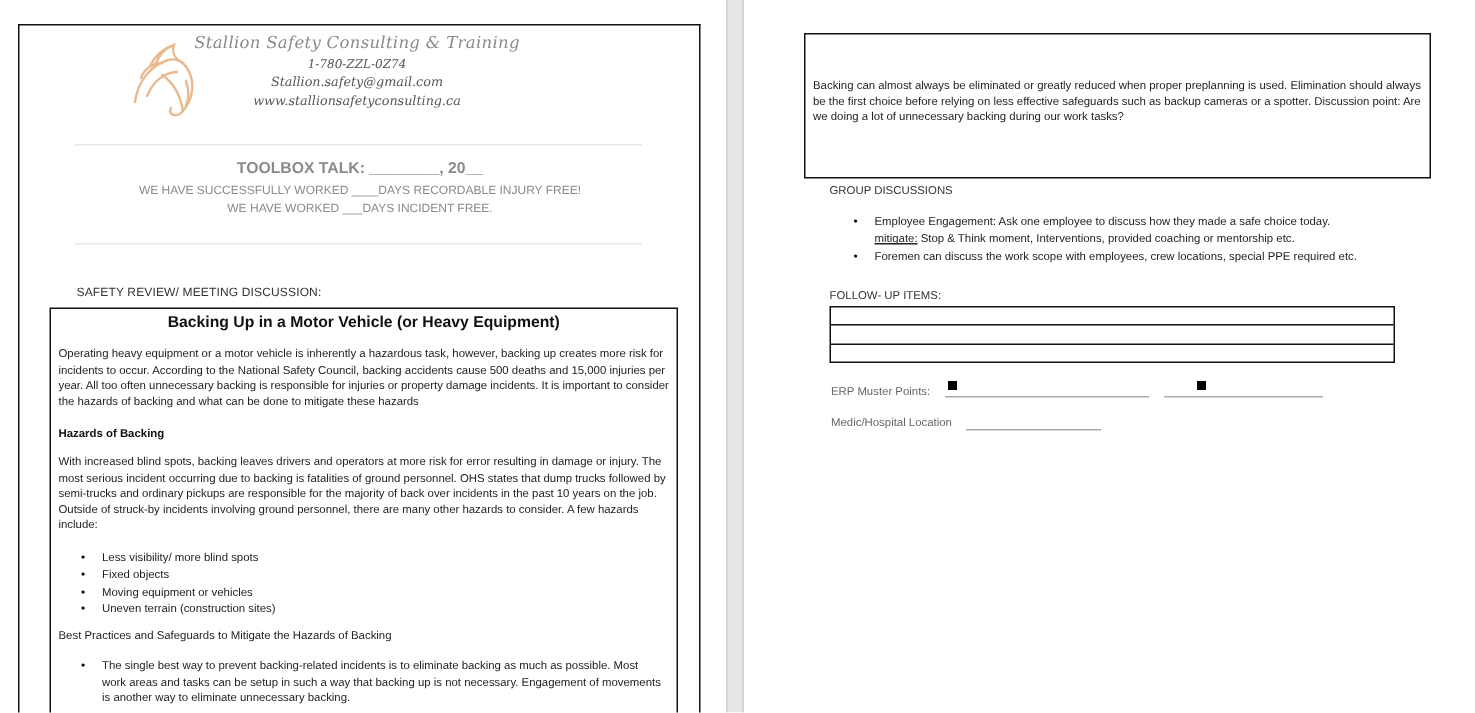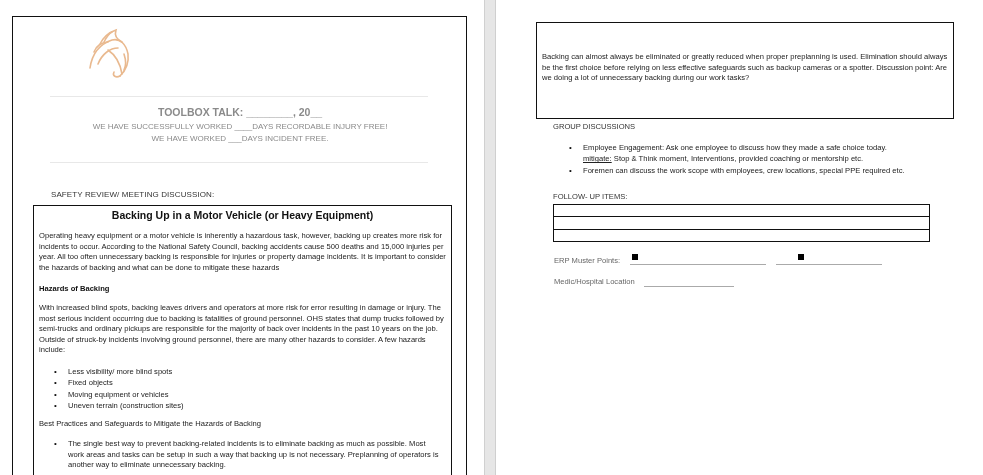--- a/index.html
+++ b/index.html
@@ -91,20 +91,26 @@
         <path d="M18 20 C22 12, 28 8, 34 6 C32 12, 36 16, 40 18"></path>
         <path d="M22 18 C24 14, 26 10, 30 8"></path>
         <path d="M26 26 C32 30, 38 38, 40 50"></path>
         <path d="M38 52 C34 54, 30 52, 32 48"></path>
         <path d="M12 28 C14 22, 20 18, 26 18"></path>
         <path d="M42 30 C44 36, 44 42, 42 46"></path>
       </g>
     </svg>
   </div>
 
+  <div class="company">
+    <div class="name">Stallion Safety Consulting &amp; Training</div>
+    <div class="phone">1-780-ZZL-0Z74</div>
+    <div class="line">Stallion.safety@gmail.com</div>
+    <div class="line">www.stallionsafetyconsulting.ca</div>
+  </div>
 
   <div class="rule" style="top:96px;"></div>
 
   <div class="toolbox" style="top:106px;">
     <div class="title">TOOLBOX TALK:  ________, 20__</div>
     <div class="stat" style="margin-top:3px;">WE HAVE SUCCESSFULLY WORKED ____DAYS RECORDABLE INJURY FREE!</div>
     <div class="stat">WE HAVE WORKED ___DAYS INCIDENT FREE.</div>
   </div>
 
   <div class="rule" style="top:162px;"></div>
@@ -117,21 +123,21 @@
     <div class="subhead" style="top:78px;">Hazards of Backing</div>
     <div class="para" style="top:97px;">With increased blind spots, backing leaves drivers and operators at more risk for error resulting in damage or injury. The most serious incident occurring due to backing is fatalities of ground personnel. OHS states that dump trucks followed by semi-trucks and ordinary pickups are responsible for the majority of back over incidents in the past 10 years on the job. Outside of struck-by incidents involving ground personnel, there are many other hazards to consider. A few hazards include:</div>
     <ul class="bul" style="left:34px; top:160px; width:370px;">
       <li>Less visibility/ more blind spots</li>
       <li>Fixed objects</li>
       <li>Moving equipment or vehicles</li>
       <li>Uneven terrain (construction sites)</li>
     </ul>
     <div class="para" style="top:213px;">Best Practices and Safeguards to Mitigate the Hazards of Backing</div>
     <ul class="bul" style="left:34px; top:233px; width:375px;">
-      <li style="line-height:10.7px;">The single best way to prevent backing-related incidents is to eliminate backing as much as possible. Most work areas and tasks can be setup in such a way that backing up is not necessary. Preplanning of operators is another way to eliminate unnecessary backing.</li>
+      <li style="line-height:10.7px;">The single best way to prevent backing-related incidents is to eliminate backing as much as possible. Most work areas and tasks can be setup in such a way that backing up is not necessary. Engagement of movements is another way to eliminate unnecessary backing.</li>
     </ul>
   </div>
 </div>
 
 <div class="gutter"></div>
 
 <div class="page" id="page-right">
   <div class="right-box">
     <div class="rb-text" style="left:5px; top:29px; width:412px;">Backing can almost always be eliminated or greatly reduced when proper preplanning is used. Elimination should always be the first choice before relying on less effective safeguards such as backup cameras or a spotter. Discussion point: Are we doing a lot of unnecessary backing during our work tasks?</div>
   </div>

